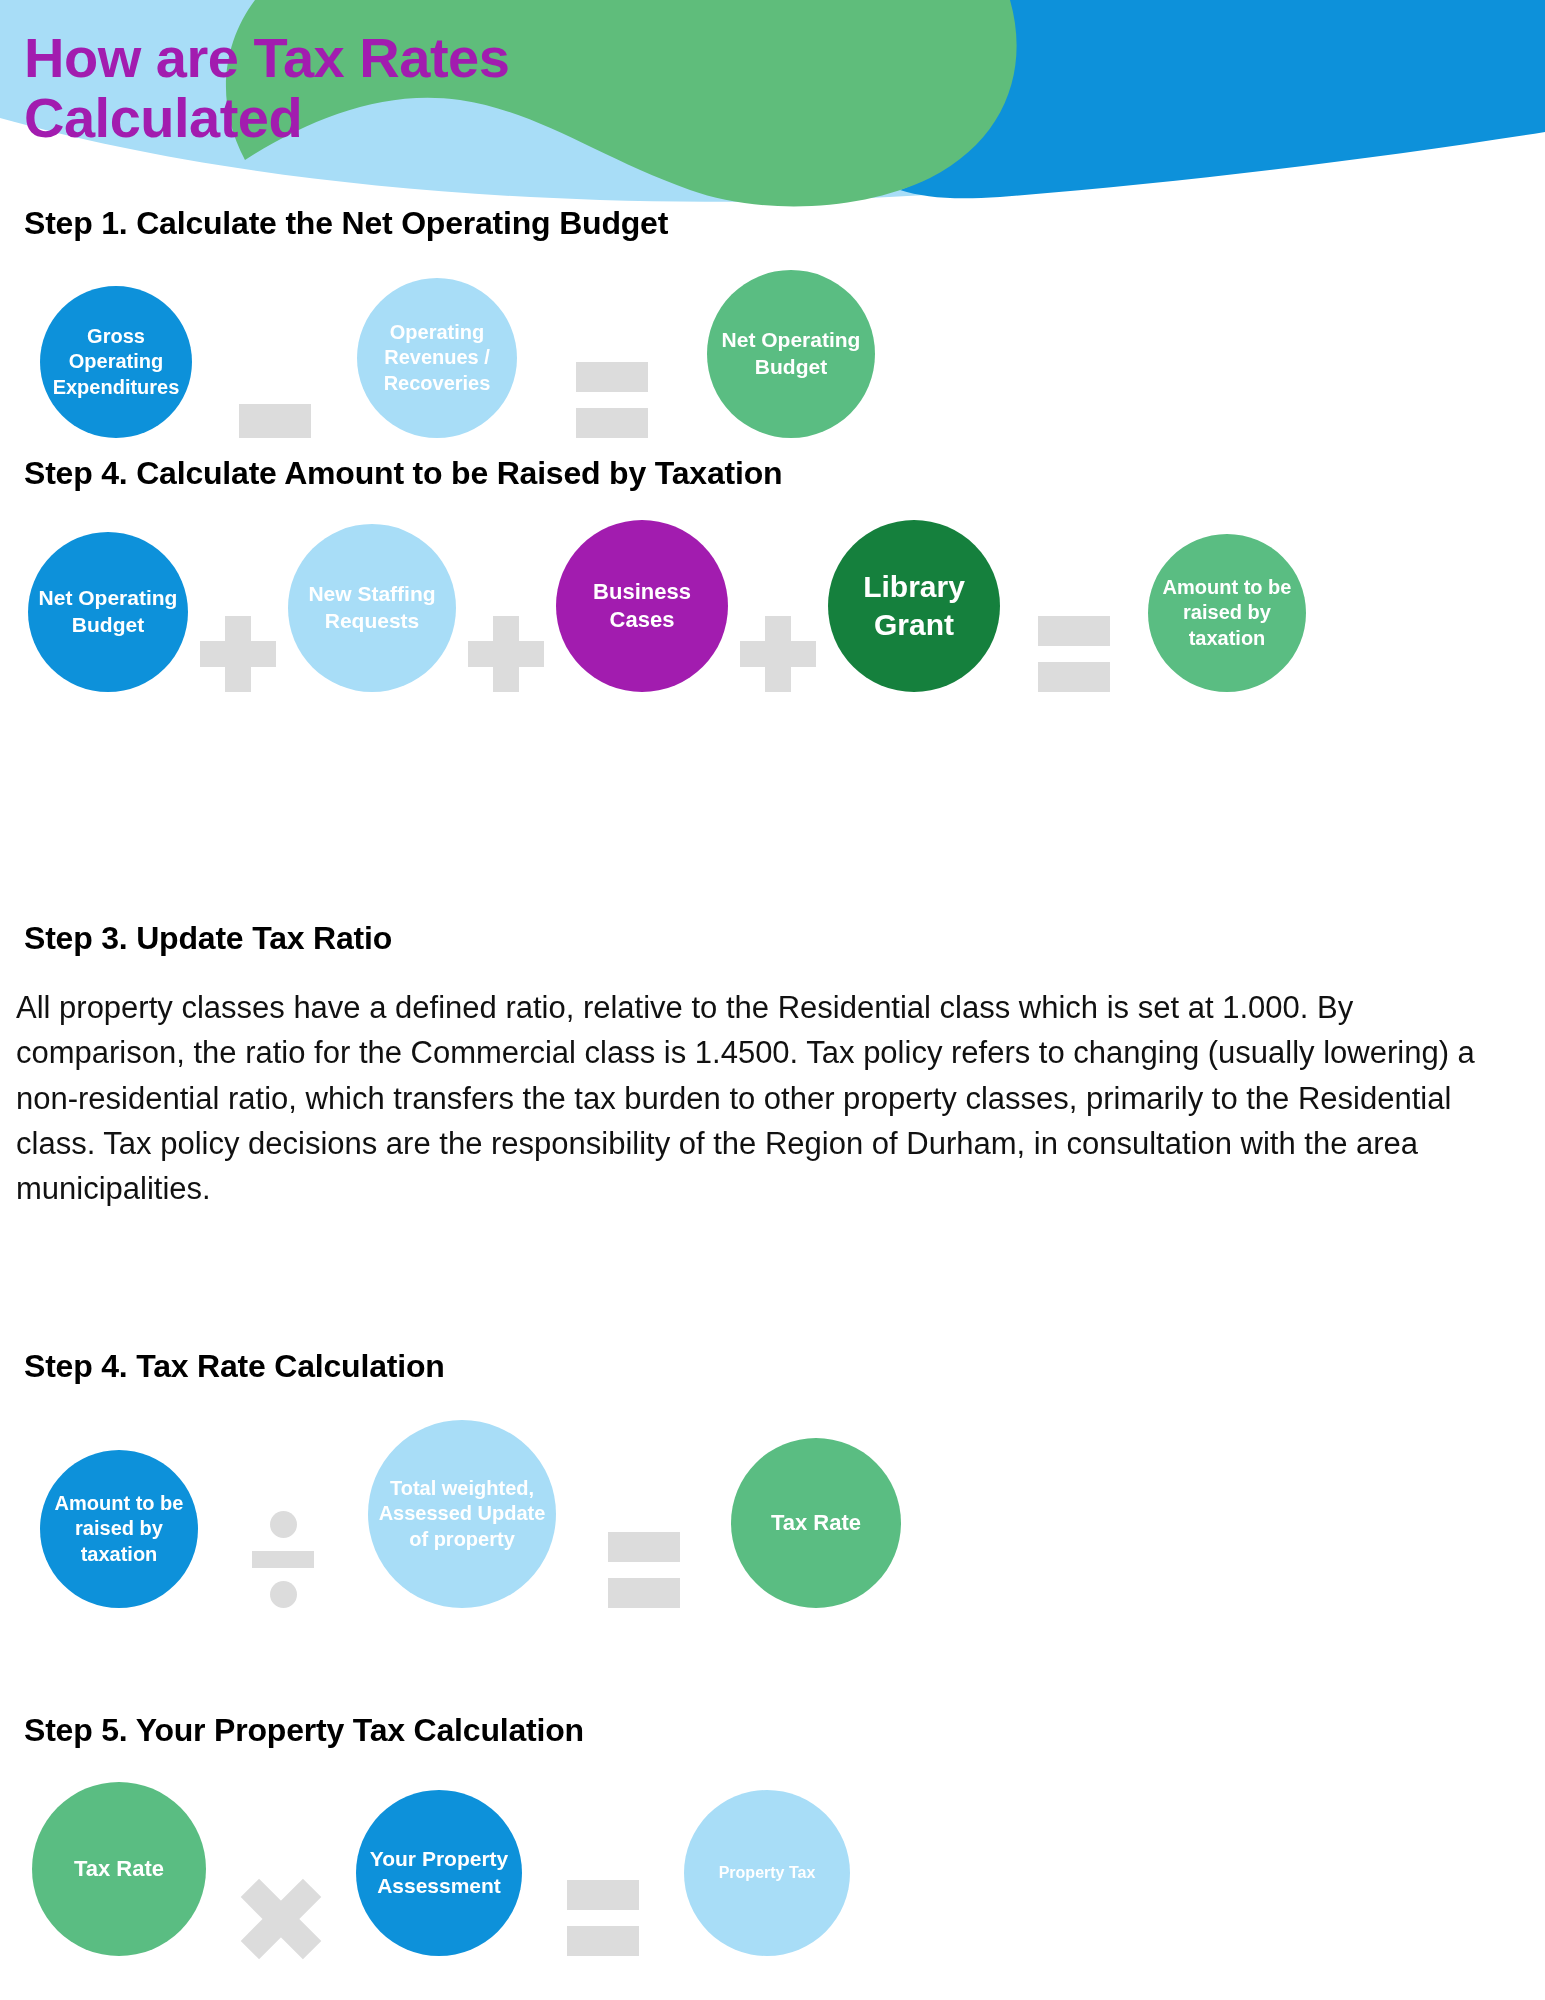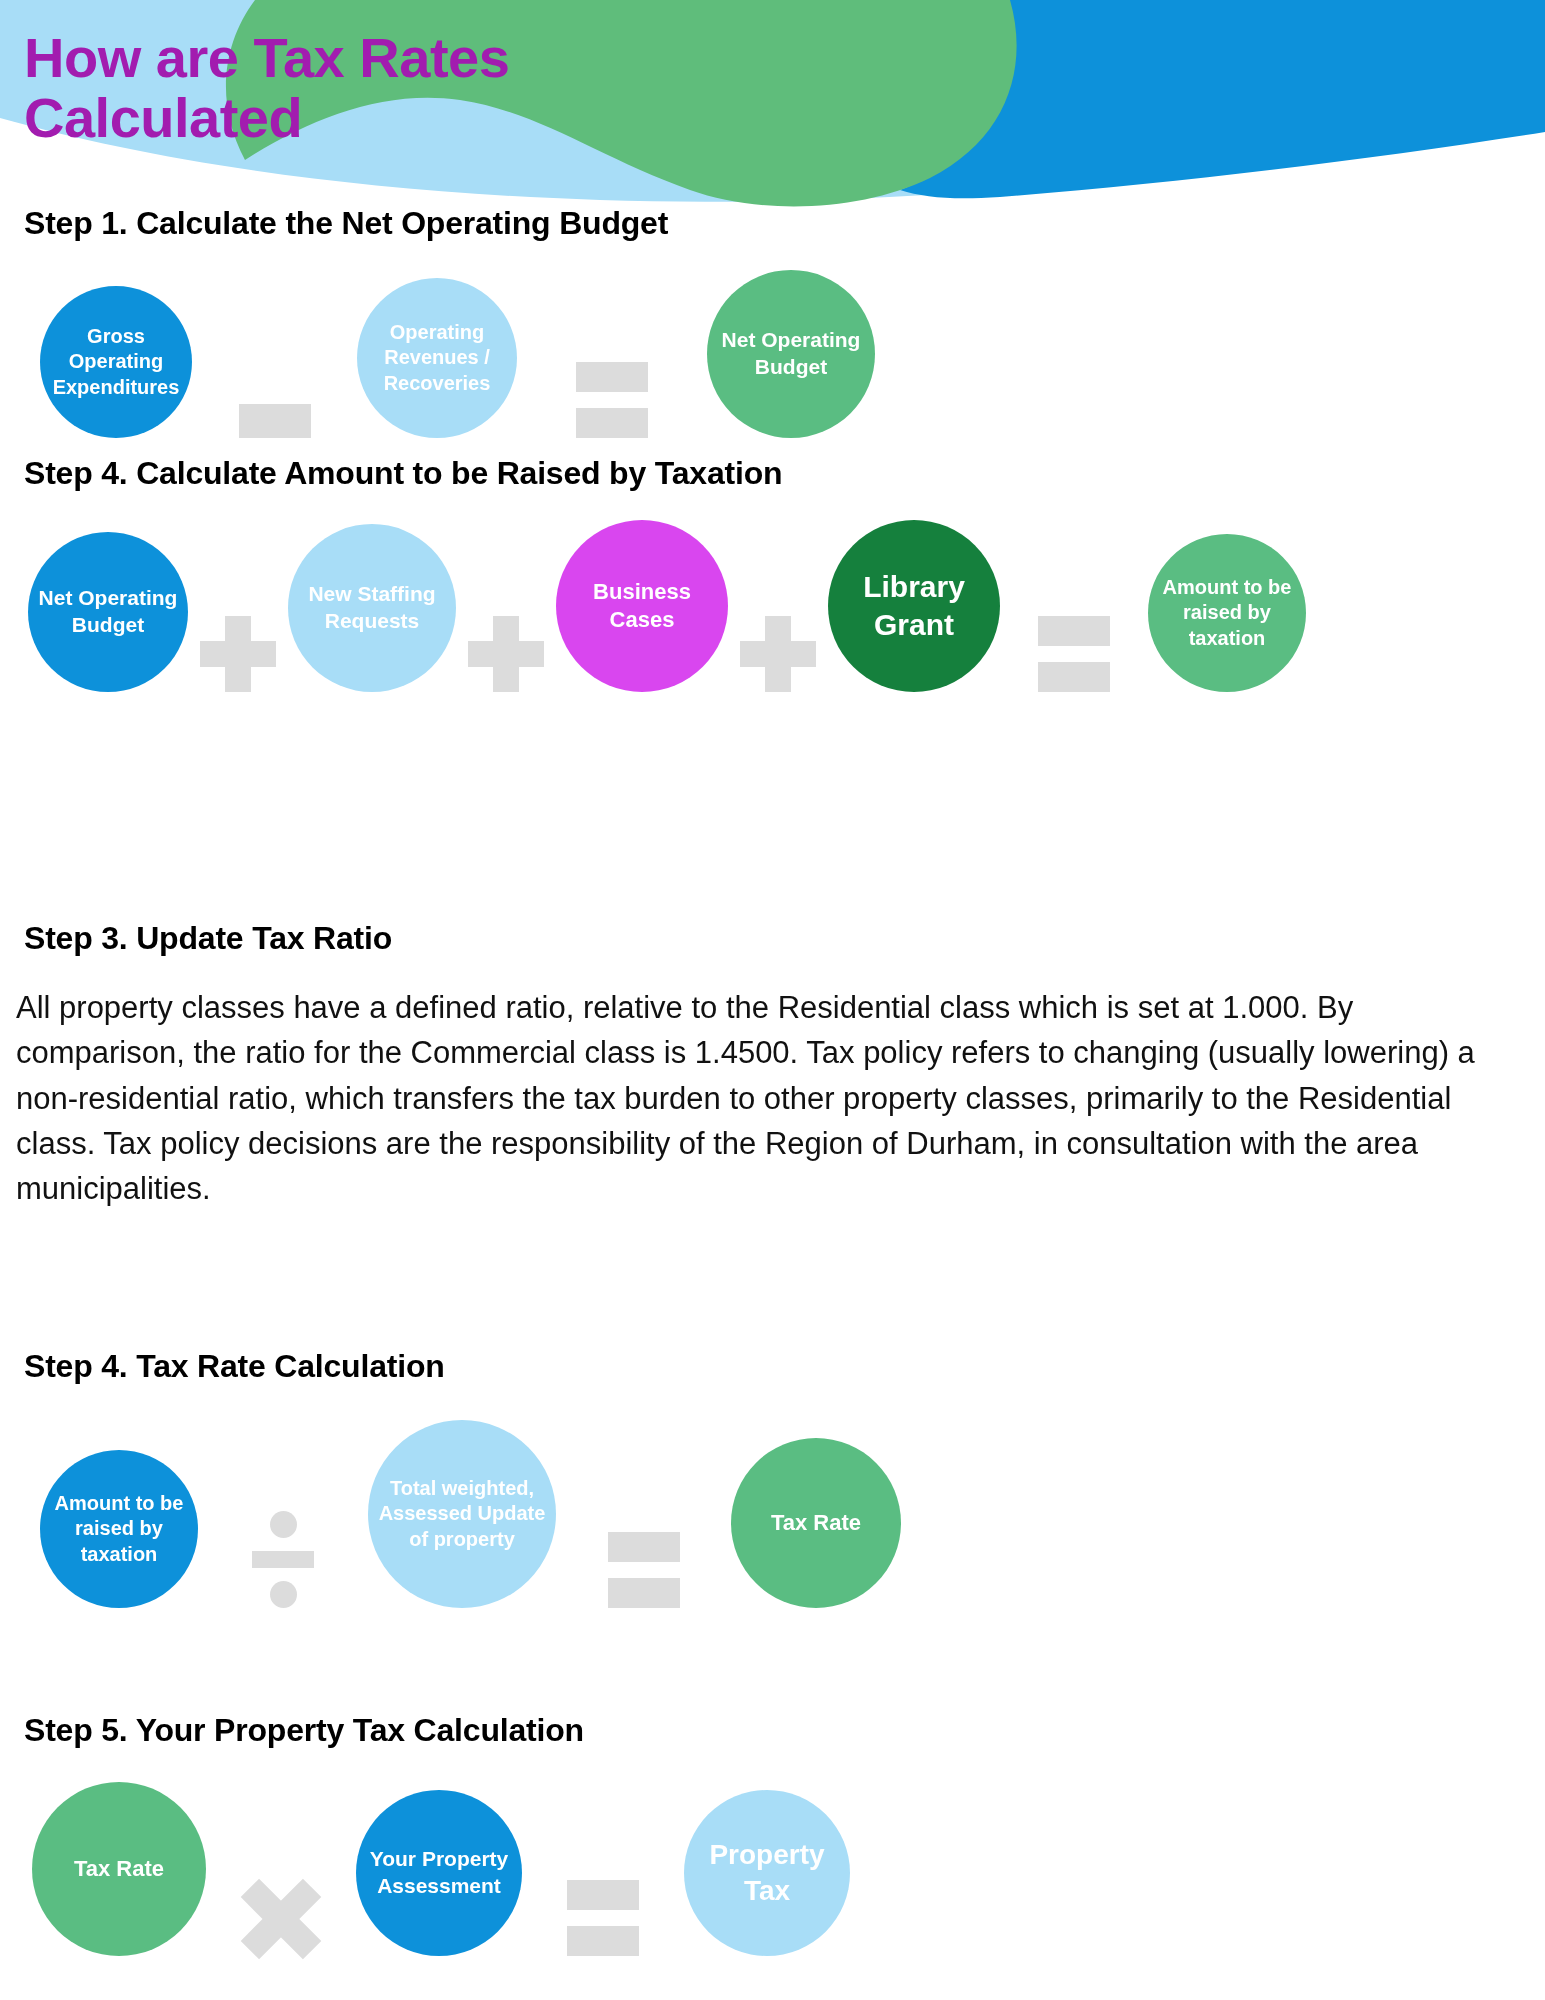--- a/index.html
+++ b/index.html
@@ -202,21 +202,21 @@
 
   <div class="node" style="width:168px;height:168px;background:#a8ddf7;font-size:21px;">
     <span>New Staffing Requests</span>
   </div>
 
   <div class="op op-plus" style="margin:0 12px;">
     <div class="bar-h"></div>
       <div class="bar-v"></div>
   </div>
 
-  <div class="node" style="width:172px;height:172px;background:#d946ef;font-size:22px;">
+  <div class="node" style="width:172px;height:172px;background:#a21caf;font-size:22px;">
     <span>Business Cases</span>
   </div>
 
   <div class="op op-plus" style="margin:0 12px;">
     <div class="bar-h"></div>
       <div class="bar-v"></div>
   </div>
 
   <div class="node" style="width:172px;height:172px;background:#15803d;font-size:30px;">
     <span>Library Grant</span>
@@ -277,16 +277,16 @@
 
   <div class="node" style="width:166px;height:166px;background:#0d91da;font-size:21px;">
     <span>Your Property Assessment</span>
   </div>
 
   <div class="op op-equals" style="width:162px;">
     <div class="bar"></div>
     <div class="bar"></div>
   </div>
 
-  <div class="node" style="width:166px;height:166px;background:#a8ddf7;font-size:28px;">
+  <div class="node" style="width:166px;height:166px;background:#a8ddf7;font-size:16px;">
     <span>Property Tax</span>
   </div>
 </div>
 
 </body></html>

